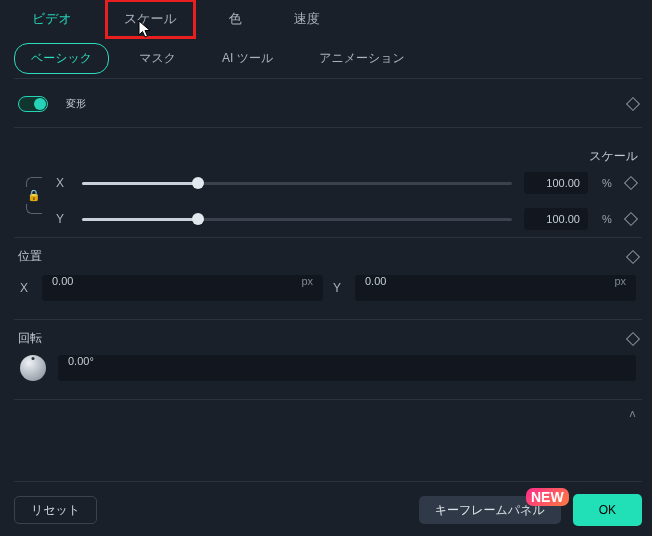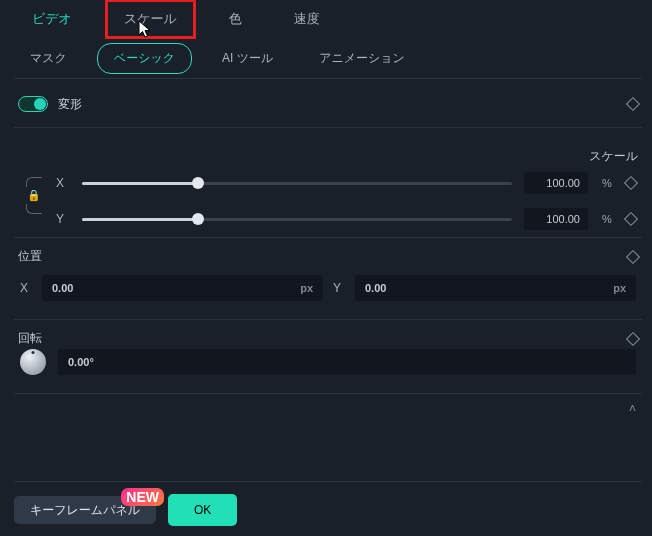--- a/index.html
+++ b/index.html
@@ -97,22 +97,22 @@
     display: flex; align-items: center; justify-content: flex-end; padding: 0 8px;
     font-size: 11px; color: #c5cdd5;
   }
   .pct { width: 14px; color: #9aa3ad; font-size: 11px; text-align: center; }
 
   
   .pos-row { display: flex; align-items: center; gap: 10px; padding: 4px 2px 10px 2px; }
   .pos-row .axis-lbl { width: 12px; }
   .text-input {
     flex: 1; height: 26px; background: #12171f; border: none; border-radius: 3px;
-    display: flex; align-items: center; justify-content: space-between; padding: 0 10px;
-    font-size: 11px; color: #c5cdd5; font-weight: bold;
+    display: flex; align-items: flex-start; justify-content: space-between; padding: 0 10px;
+    font-size: 11px; color: #c5cdd5;
   }
   .unit { color: #7f8892; }
 
   
   .rot-row { display: flex; align-items: center; gap: 12px; padding: 2px 2px 10px 2px; }
   .rot-dial {
     width: 26px; height: 26px; border-radius: 50%;
     background: radial-gradient(circle at 35% 30%, #eef2f6, #7d8692);
     position: relative; cursor: pointer;
   }
@@ -150,40 +150,40 @@
   .btn-dark { background: #2f3947; color: #dfe4ea; position: relative; }
   .badge-new {
     position: absolute; top: -8px; right: -8px;
     background: linear-gradient(135deg,#ff2d8d,#ff7a3d);
     color: #fff; font-size: 14px; padding: 1px 5px; border-radius: 7px;
     font-weight: bold;
   }
   .btn-ok { background: #21e0b8; color: #000000; font-weight: 400; padding: 16px 26px; }
   .footer-right { display: flex; gap: 12px; align-items: center; }
 
-  .title-text { font-size: 12px; }
+  .title-text { font-size: 10px; margin-left: 8px; }
 </style>
 </head>
 <body>
 
 <div class="panel">
 
   <div class="main-tabs">
     <div class="main-tab active">ビデオ</div>
     <div class="main-tab highlight">スケール</div>
     <div class="main-tab">色</div>
     <div class="main-tab">速度</div>
   </div>
   <svg class="cursor-img" width="16" height="20" viewBox="0 0 16 20">
     <path d="M1 1 L1 15 L4.5 11.5 L7 17 L9.5 16 L7 10.5 L12 10.5 Z" fill="#ffffff" stroke="#000" stroke-width="1"></path>
   </svg>
 
   <div class="sub-tabs">
+    <div class="sub-tab active">ベーシック</div>
     <div class="sub-tab">マスク</div>
-    <div class="sub-tab active">ベーシック</div>
     <div class="sub-tab">AI ツール</div>
     <div class="sub-tab">アニメーション</div>
   </div>
 
   <div class="section">
     <div class="section-head">
       <div class="section-head-left">
         <div class="toggle"></div>
         <span class="title-text">変形</span>
       </div>
@@ -237,40 +237,41 @@
       </div>
       <span class="axis-lbl">Y</span>
       <div class="text-input">
         <span>0.00</span>
         <span class="unit">px</span>
       </div>
     </div>
   </div>
 
   <div class="section">
-    <div class="section-head" style="height:auto;">
+    <div class="section-head" style="height:auto;margin-bottom:6px">
       <div class="sub-label" style="margin:0">回転</div>
       <div class="diamond"></div>
     </div>
     <div class="rot-row">
       <div class="rot-dial"></div>
       <div class="text-input">
         <span>0.00°</span>
         <span></span>
       </div>
     </div>
   </div>
 
 
   <div class="collapsed-row">
     <span></span>
     <span class="chev">˄</span>
   </div>
 
   <div class="footer">
+    <div class="btn btn-ghost">リセット</div>
     <div class="footer-right">
       <div class="btn btn-dark">
         <span>キーフレームパネル</span>
         <span class="badge-new">NEW</span>
       </div>
       <div class="btn btn-ok">OK</div>
     </div>
   </div>
 
 </div>

